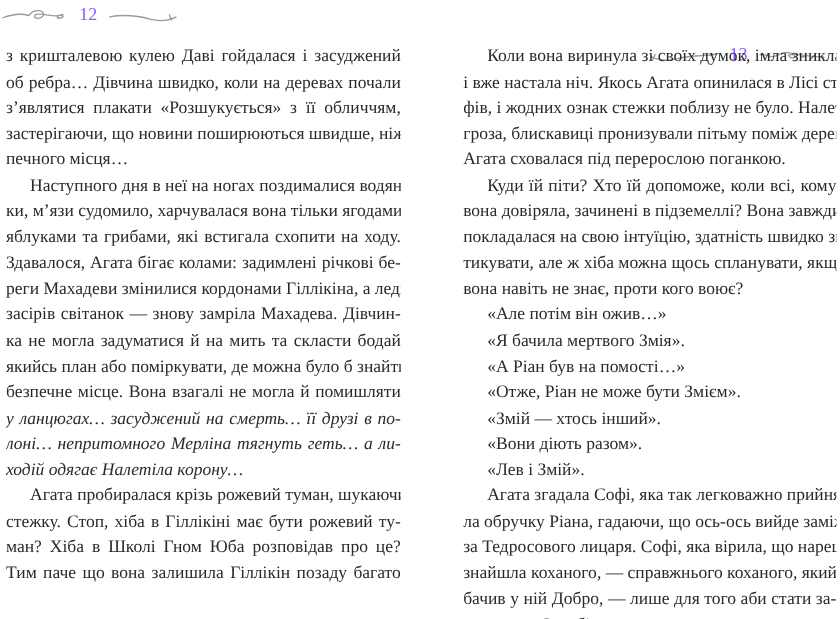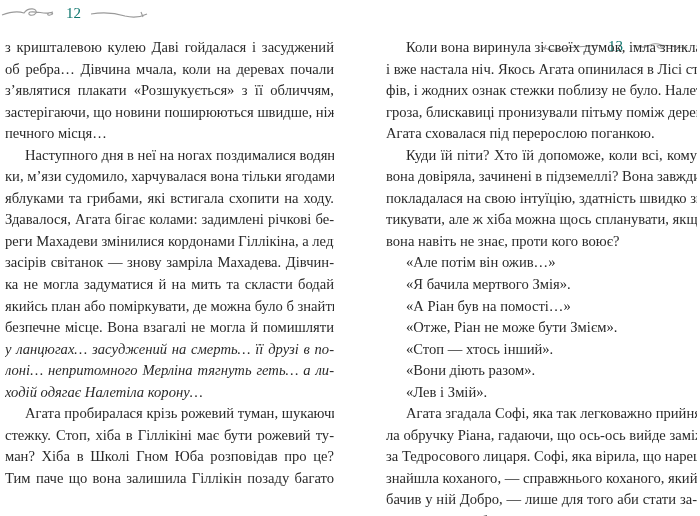--- a/index.html
+++ b/index.html
@@ -1,21 +1,21 @@
 <!DOCTYPE html>
 <html><head>
 <meta charset="utf-8">
 <style>
   html, body { margin:0; padding:0; }
   body { width:700px; height:516px; background:#ffffff; overflow:hidden; position:relative;
          font-family:"DejaVu Serif", "Liberation Serif", serif; color:#2b2b2b; }
   .header { position:absolute; top:0; height:26px; display:flex; align-items:center; }
   .header.left { left:0; width:160px; }
   .header.right { left:540px; width:160px;margin-top:33px; }
-  .pagenum { font-family:"Liberation Serif", serif; font-size:15px; color:#0f766e; padding:0 8px;text-align:right; }
+  .pagenum { font-family:"Liberation Serif", serif; font-size:15px; color:#8b5cf6; padding:0 8px;text-align:right; }
   .orn { display:block; }
   .page { position:absolute; top:37px; font-family:"Liberation Serif", serif; font-size:14.6px;
           line-height:21.55px; text-align:justify; color:#2a2a2a; }
   .page.left { left:5px; width:329px; }
   .page.right { left:386px; width:311px; }
   .line { display:block; white-space:nowrap; text-align:justify; text-align-last:justify; height:21.55px; overflow:hidden; }
   .line.last { text-align-last:left; }
   .line.indent { padding-left:20px; }
   .it { font-style:italic; }
 </style>
@@ -37,21 +37,21 @@
     <path d="M58 9 C46 11, 34 10, 24 13 C16 15, 8 14, 2 11 M6 9 L4 14" fill="none" stroke="#9a9a9a" stroke-width="1.1"></path>
   </svg>
   <span class="pagenum">13</span>
   <svg class="orn" width="58" height="20" viewBox="0 0 58 20">
     <path d="M2 10 C6 8, 10 12, 14 11 C20 9, 24 6, 30 9 C34 12, 28 14, 26 10 C30 8, 40 10, 46 11 C50 12, 54 10, 56 12" fill="none" stroke="#9a9a9a" stroke-width="1.1"></path>
   </svg>
 </div>
 
 <div class="page left" id="left-body">
     <span class="line"><span>з кришталевою кулею Даві гойдалася і засуджений</span></span>
-    <span class="line"><span>об ребра… Дівчина мчала, коли на деревах почали</span></span>
+    <span class="line"><span>об ребра… Дівчина швидко, коли на деревах почали</span></span>
     <span class="line"><span>з’являтися плакати «Розшукується» з її обличчям,</span></span>
     <span class="line"><span>застерігаючи, що новини поширюються швидше, ніж</span></span>
     <span class="line last"><span>печного місця…</span></span>
     <span class="line indent"><span>Наступного дня в неї на ногах поздималися водян-</span></span>
     <span class="line"><span>ки, м’язи судомило, харчувалася вона тільки ягодами,</span></span>
     <span class="line"><span>яблуками та грибами, які встигала схопити на ходу.</span></span>
     <span class="line"><span>Здавалося, Агата бігає колами: задимлені річкові бе-</span></span>
     <span class="line"><span>реги Махадеви змінилися кордонами Гіллікіна, а ледве</span></span>
     <span class="line"><span>засірів світанок — знову замріла Махадева. Дівчин-</span></span>
     <span class="line"><span>ка не могла задуматися й на мить та скласти бодай</span></span>
@@ -73,21 +73,21 @@
     <span class="line last"><span>Агата сховалася під перерослою поганкою.</span></span>
     <span class="line indent"><span>Куди їй піти? Хто їй допоможе, коли всі, кому</span></span>
     <span class="line"><span>вона довіряла, зачинені в підземеллі? Вона завжди</span></span>
     <span class="line"><span>покладалася на свою інтуїцію, здатність швидко зме-</span></span>
     <span class="line"><span>тикувати, але ж хіба можна щось спланувати, якщо</span></span>
     <span class="line last"><span>вона навіть не знає, проти кого воює?</span></span>
     <span class="line indent last"><span>«Але потім він ожив…»</span></span>
     <span class="line indent last"><span>«Я бачила мертвого Змія».</span></span>
     <span class="line indent last"><span>«А Ріан був на помості…»</span></span>
     <span class="line indent last"><span>«Отже, Ріан не може бути Змієм».</span></span>
-    <span class="line indent last"><span>«Стоп — хтось інший».</span></span>
+    <span class="line indent last"><span>«Змій — хтось інший».</span></span>
     <span class="line indent last"><span>«Вони діють разом».</span></span>
     <span class="line indent last"><span>«Лев і Змій».</span></span>
     <span class="line indent"><span>Агата згадала Софі, яка так легковажно прийня-</span></span>
     <span class="line"><span>ла обручку Ріана, гадаючи, що ось-ось вийде заміж</span></span>
     <span class="line"><span>за Тедросового лицаря. Софі, яка вірила, що нарешті</span></span>
     <span class="line"><span>знайшла коханого, — справжнього коханого, який по-</span></span>
     <span class="line"><span>бачив у ній Добро, — лише для того аби стати за-</span></span>
     <span class="line last"><span>ручницею Зла, більшого за неї саму.</span></span>
   </div>
 

